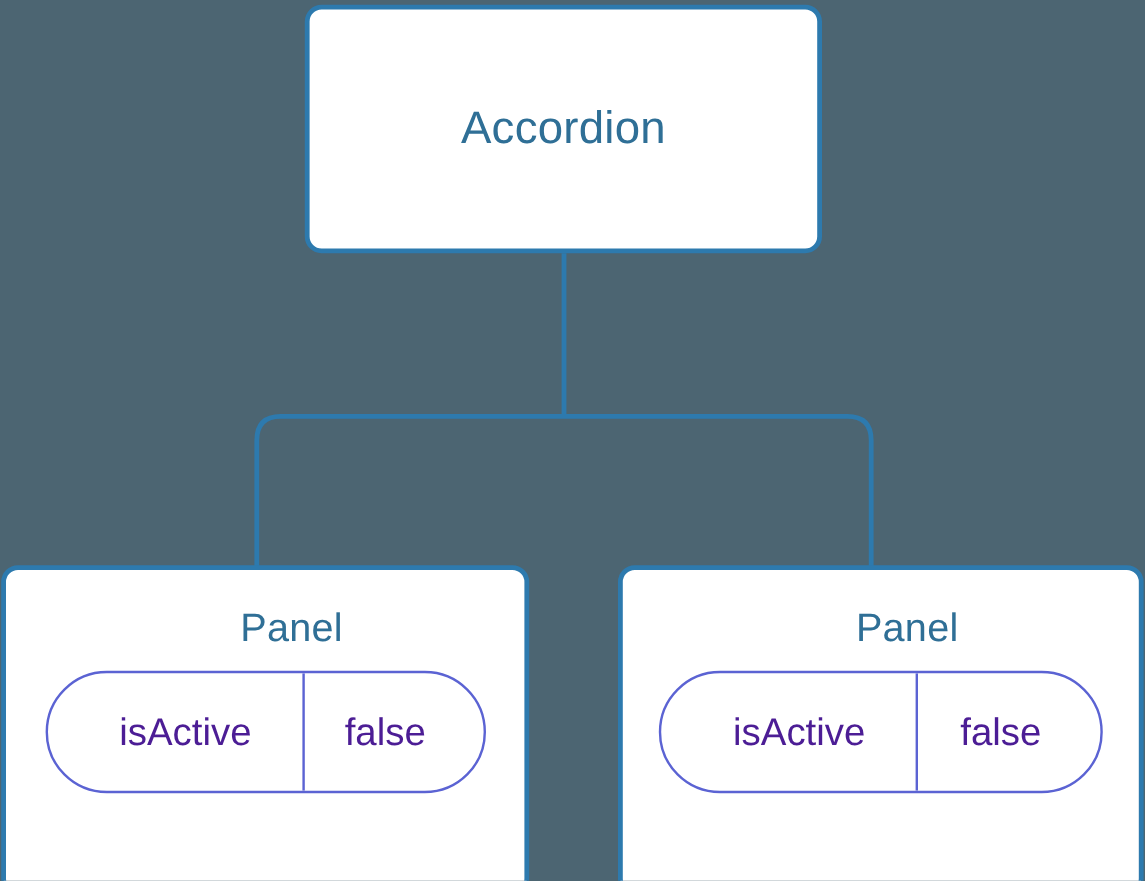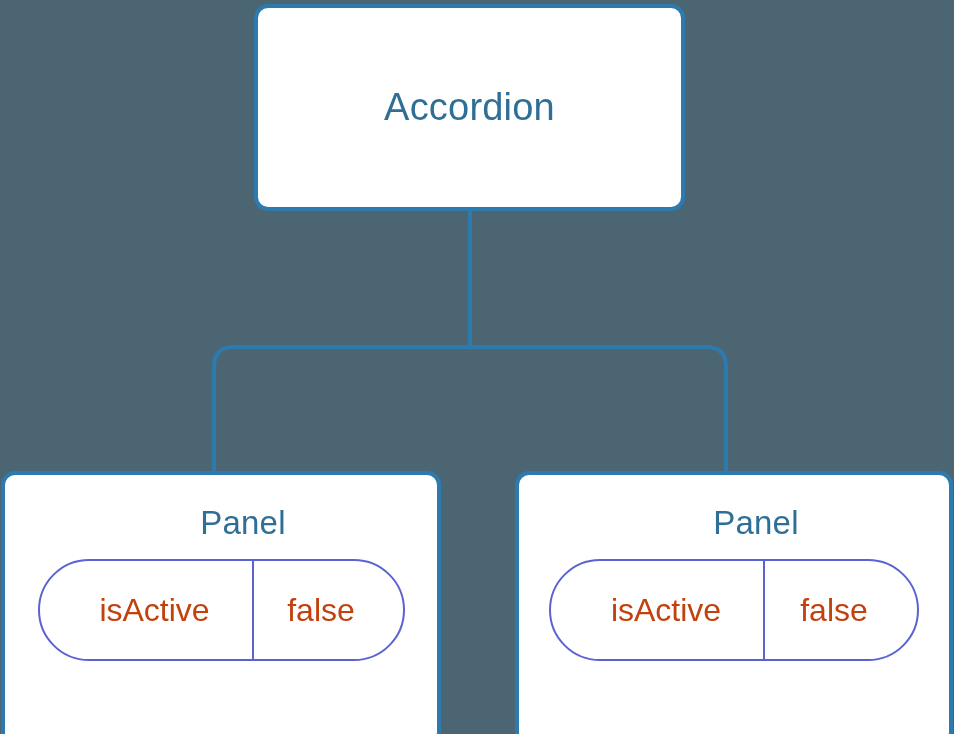--- a/index.html
+++ b/index.html
@@ -94,21 +94,21 @@
     background: #FFFFFF;
     overflow: hidden;
   }
   #node-panel-0 .state-pill { width: 367px; }
   #node-panel-1 .state-pill { width: 370px; }
 
   .pill-cell {
     display: flex;
     align-items: center;
     justify-content: center;
-    color: #c2410c;
+    color: #4c1d95;
     font-size: 32px;
     white-space: nowrap;
     box-sizing: border-box;
   }
   .pill-key {
     flex: 0 0 212px;
     padding-left: 18px;
   }
   .pill-divider {
     width: 2px;

